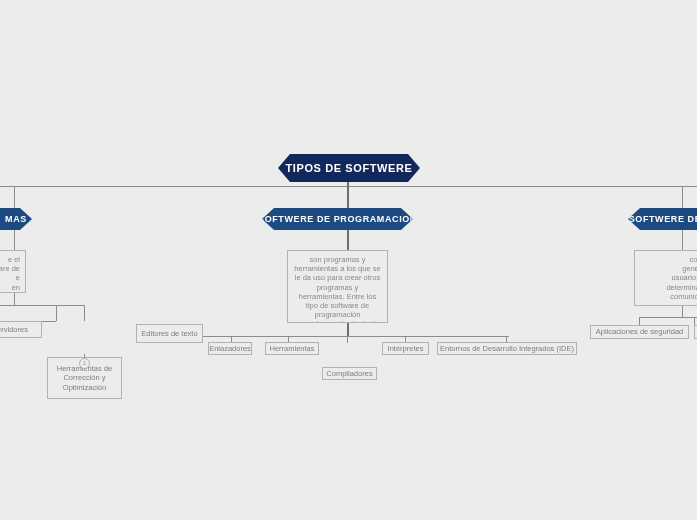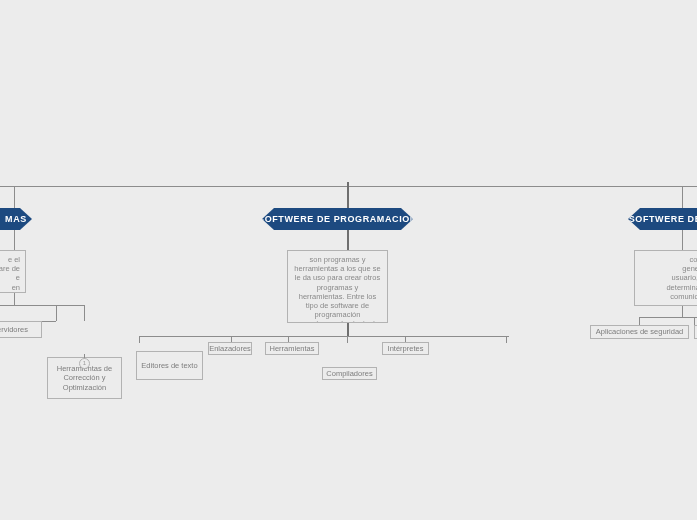--- a/index.html
+++ b/index.html
@@ -134,20 +134,23 @@
   <div class="line v" style="left:84px; top:305px; height:16px;"></div>
   <div class="line h" style="left:0px; top:321px; width:56px;"></div>
   <div class="line v" style="left:56px; top:305px; height:16px;"></div>
 
   <div class="line v" style="left:682px; top:230px; height:20px;"></div>
   <div class="line v" style="left:682px; top:306px; height:11px;"></div>
   <div class="line h" style="left:639px; top:317px; width:58px;"></div>
   <div class="line v" style="left:639px; top:317px; height:8px;"></div>
   <div class="line v" style="left:694px; top:317px; height:8px;"></div>
 
+  <div class="hex hex-root" style="left:278px; top:154px; width:142px;">
+    <span>TIPOS DE SOFTWERE</span>
+  </div>
 
   <div class="hex hex-branch" style="left:-40px; top:208px; width:72px;">
     <span style="padding-left:40px;">MAS</span>
   </div>
 
   <div class="descbox" style="left:-30px; top:250px; width:56px; height:43px; text-align:right; white-space:pre-line;">e el
 are de
 e
 en</div>
 
@@ -160,34 +163,37 @@
   </div>
   <div class="line v" style="left:84px; top:354px; height:5px;"></div>
   <div class="badge" style="left:79px; top:358px;">1</div>
 
   <div class="hex hex-branch" style="left:262px; top:208px; width:151px;">
     <span>SOFTWERE DE PROGRAMACION</span>
   </div>
 
   <div class="descbox" style="left:287px; top:250px; width:101px; height:73px;">son programas y herramientas a los que se le da uso para crear otros programas y herramientas. Entre los tipo de software de programación encontramos la siguiente clasificación:</div>
 
-  <div class="leaf" style="left:136px; top:351px; width:67px; height:29px;align-items:center;">
+  <div class="leaf" style="left:136px; top:324px; width:67px; height:19px;align-items:center;">
     <span>Editores de texto</span>
   </div>
   <div class="leaf" style="left:208px; top:342px; width:44px; height:13px;">
     <span>Enlazadores</span>
   </div>
   <div class="leaf" style="left:265px; top:342px; width:54px; height:13px;">
     <span>Herramientas</span>
   </div>
   <div class="leaf" style="left:322px; top:342px; width:55px; height:13px;margin-top:25px;">
     <span>Compiladores</span>
   </div>
   <div class="leaf" style="left:382px; top:342px; width:47px; height:13px;">
     <span>Intérpretes</span>
+  </div>
+  <div class="leaf" style="left:437px; top:342px; width:140px; height:13px;">
+    <span>Entornos de Desarrollo Integrados (IDE)</span>
   </div>
 
   <div class="hex hex-branch" style="left:628px; top:208px; width:120px;">
     <span style="padding-right:46px;">SOFTWERE DE</span>
   </div>
 
   <div class="descbox" style="left:634px; top:250px; width:96px; height:56px; text-align:right; white-space:pre-line;">conjunto d
 generalment
 usuario, y diseñ
 determinado y co

